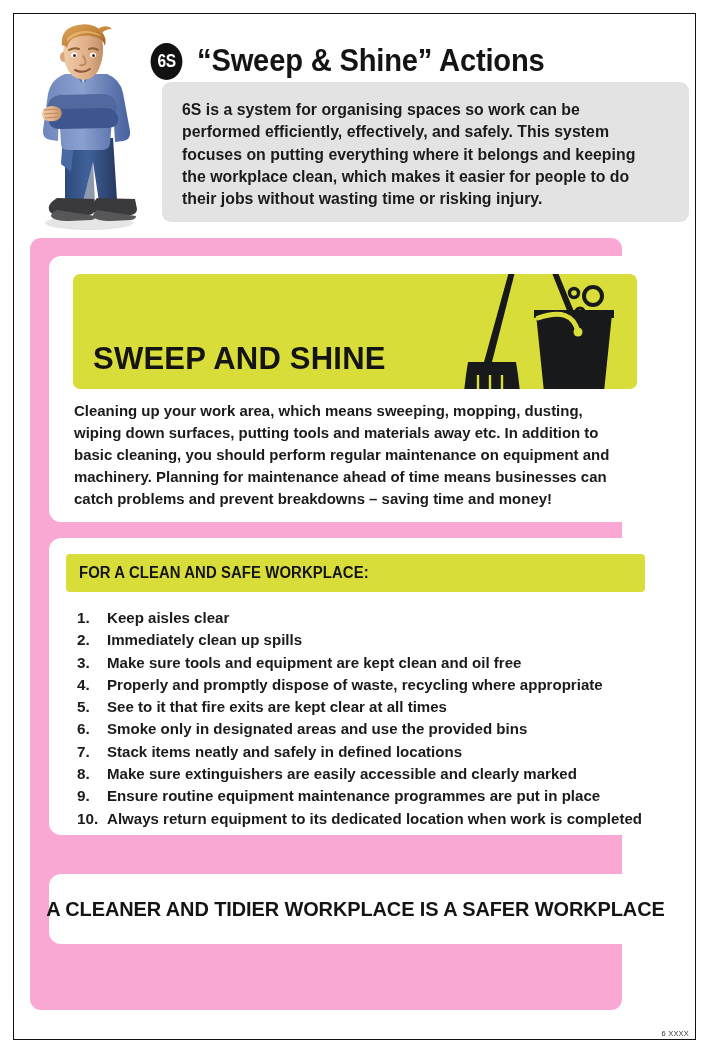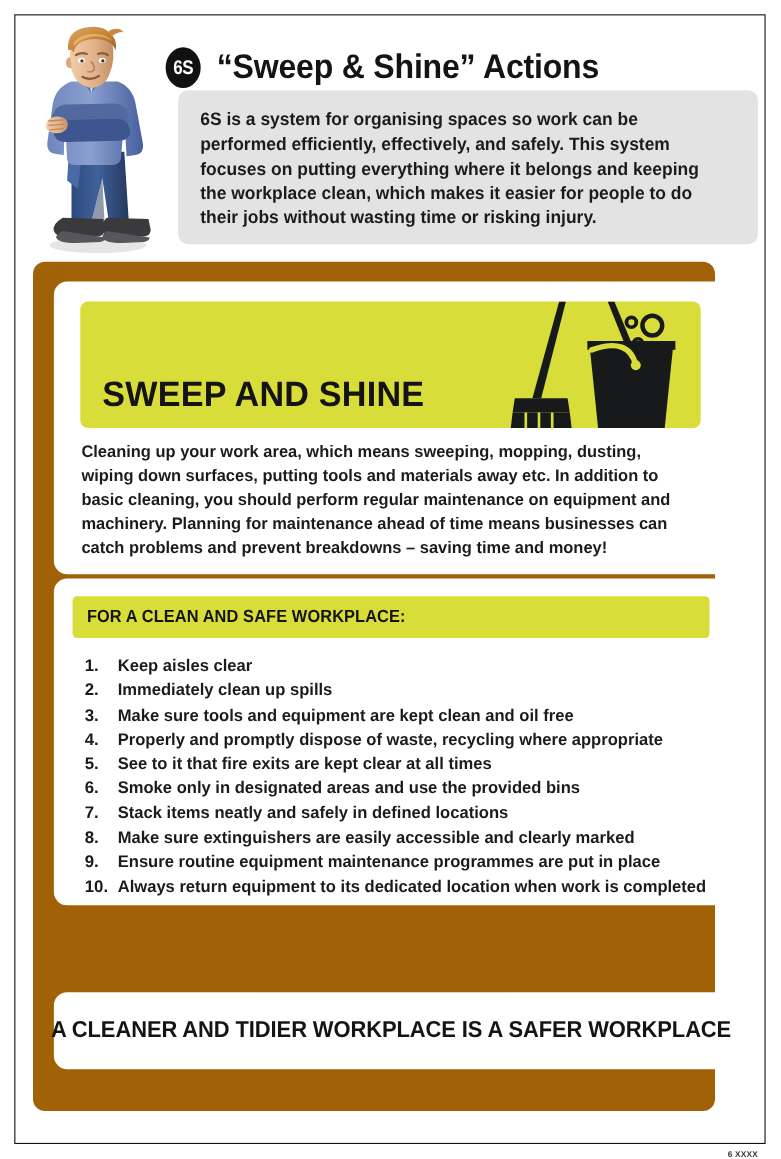--- a/index.html
+++ b/index.html
@@ -109,23 +109,22 @@
     transform-origin: left top;
   }
 
   
   .grey-panel {
     position: absolute;
     left: 30px;
     top: 238px;
     width: 592px;
     height: 772px;
-    background: #a16207;
+    background: #f9a8d4;
     border-radius: 11px;
-    padding-left: 28px;
   }
 
   .card {
     position: absolute;
     background: #ffffff;
     border-radius: 12px;
   }
 
   
   .card-sweep {
@@ -174,21 +173,21 @@
     font-size: 15.2px;
     line-height: 1.45;
     color: #1b1b1b;
     transform: scaleX(0.985);
     transform-origin: left top;
   }
 
   
   .card-list {
     left: 19px;
-    top: 288px;
+    top: 300px;
     width: 612px;
     height: 297px;
     overflow: hidden;
   }
   .yellow-subbar {
     position: absolute;
     left: 17px;
     top: 16px;
     width: 579px;
     height: 38px;
@@ -241,39 +240,38 @@
 
   
   .card-footer {
     left: 19px;
     top: 636px;
     width: 612px;
     height: 70px;
     display: flex;
     align-items: center;
     justify-content: center;
-    margin-top: 28px;
   }
   .footer-text {
     font-family: "Liberation Sans", sans-serif;
     font-weight: bold;
     font-size: 21px;
     letter-spacing: -0.1px;
     color: #141414;
     transform: scaleX(0.95);
     white-space: nowrap;
   }
 
   
   .ref-code {
     position: absolute;
     right: 21px;
-    bottom: 0;
-    font-family: "Liberation Sans", sans-serif;
-    font-weight: bold;
+    bottom: 16px;
+    font-family: "Liberation Sans", sans-serif;
+    font-weight: normal;
     font-size: 7.5px;
     color: #3a3a3a;
     letter-spacing: 0.2px;
   }
 </style>
 </head>
 <body>
 
 <div class="page">
 

